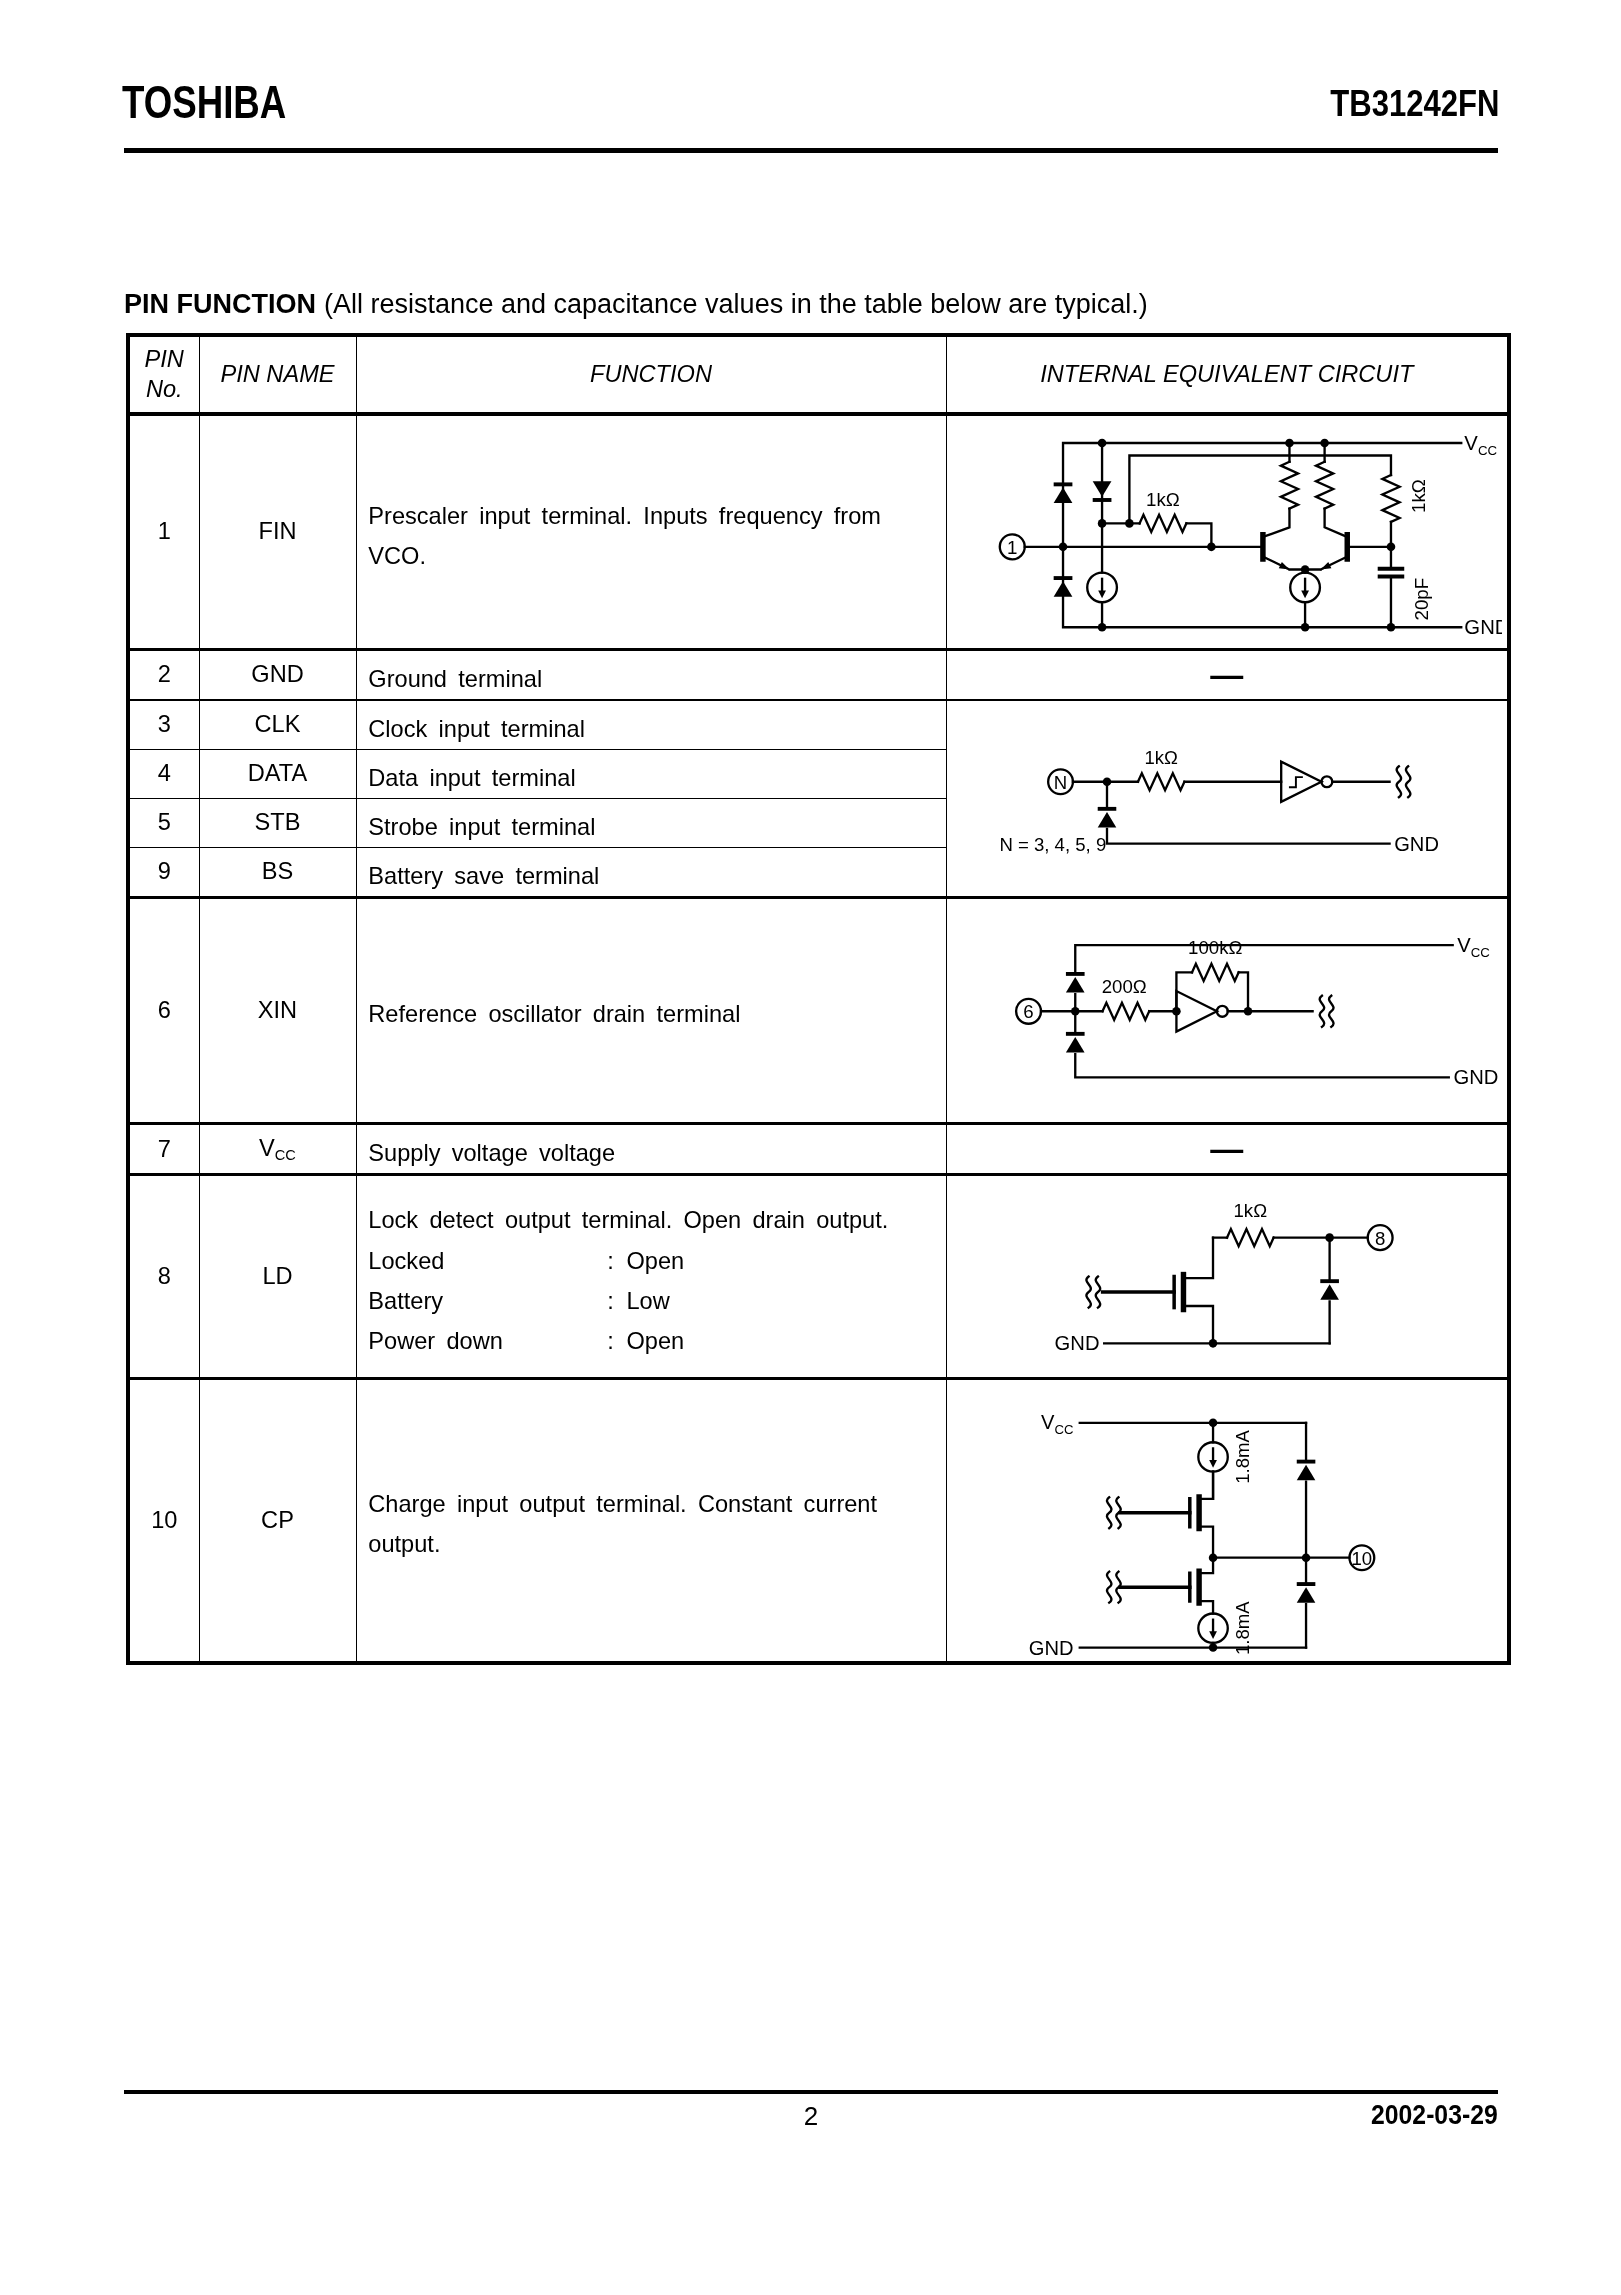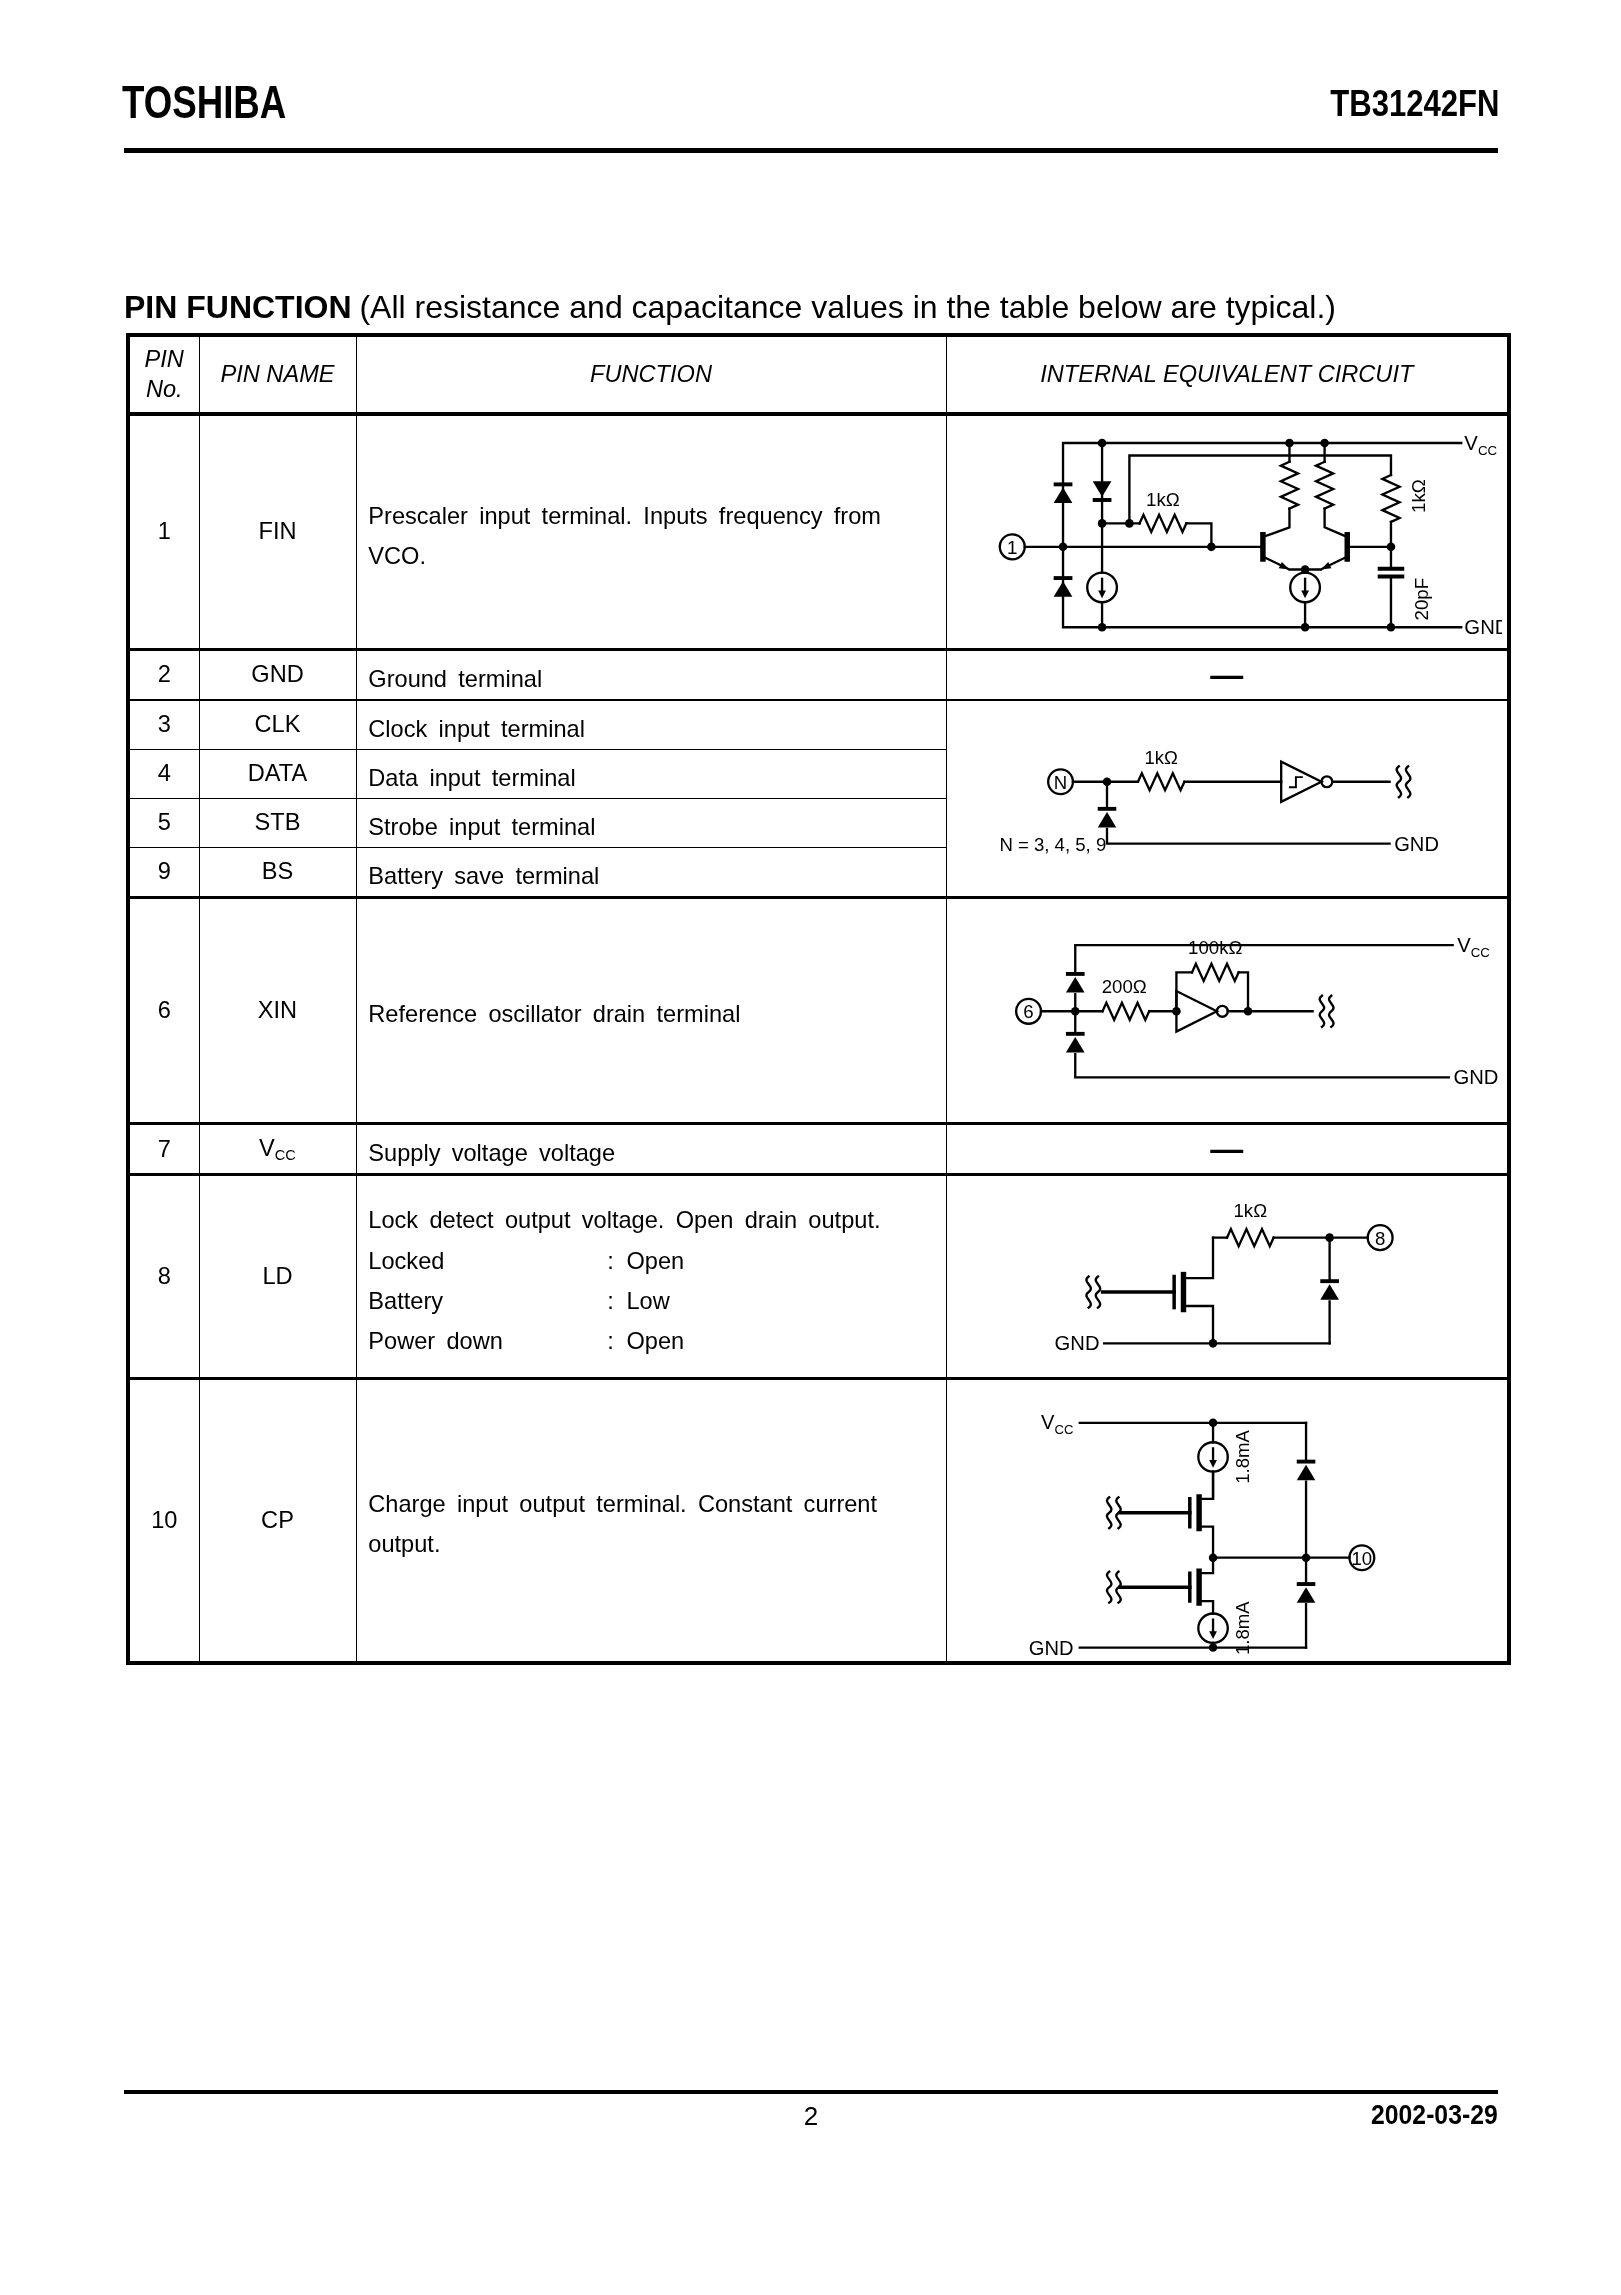--- a/index.html
+++ b/index.html
@@ -15,21 +15,21 @@
     left:122px; top:74px; font-size:47px; font-weight:bold;
     transform:scaleX(0.78); transform-origin:left center; letter-spacing:0px;
   }
   #part-number {
     right:122px; top:83px; font-size:37px; font-weight:bold;
     transform:scaleX(0.84); transform-origin:right center;
   }
   #head-rule { left:124px; top:148px; width:1374px; height:4.7px; background:#000; }
 
   
-  #intro { left:124px; top:289px; font-size:32px; }
+  #intro { left:124px; top:289px; font-size:27px; }
   #intro .b { font-weight:bold; margin-right:7.9px; }
 
   
   #pin-table-wrap { left:126px; top:333px; }
   table { border-collapse:collapse; table-layout:fixed; width:1380px; border:4.7px solid #000; }
   td, th { border:1.6px solid #000; padding:0; vertical-align:middle; font-size:23.6px; font-weight:normal; text-align:center; }
   th { line-height:1.25; }
   .bb6 { border-bottom-width:4.7px; }
   .bb5 { border-bottom-width:3.9px; }
   .bb3 { border-bottom-width:2.4px; }
@@ -274,21 +274,21 @@
     <td class="bb5 cc">
             <div class="dash">—</div>
           </td>
   </tr>
 
   <tr class="h260">
     <td class="bb5">8</td>
     <td class="bb5">LD</td>
     <td class="bb5 fn-cell">
       <div class="fn">
-        <div>Lock detect output voltage. Open drain output.</div>
+        <div>Lock detect output terminal. Open drain output.</div>
         <div class="state">
           <span class="st-l">Locked</span>
                 <span>:</span>
                 <span class="st-v">Open</span>
         </div>
         <div class="state">
           <span class="st-l">Battery</span>
                 <span>:</span>
                 <span class="st-v">Low</span>
         </div>

